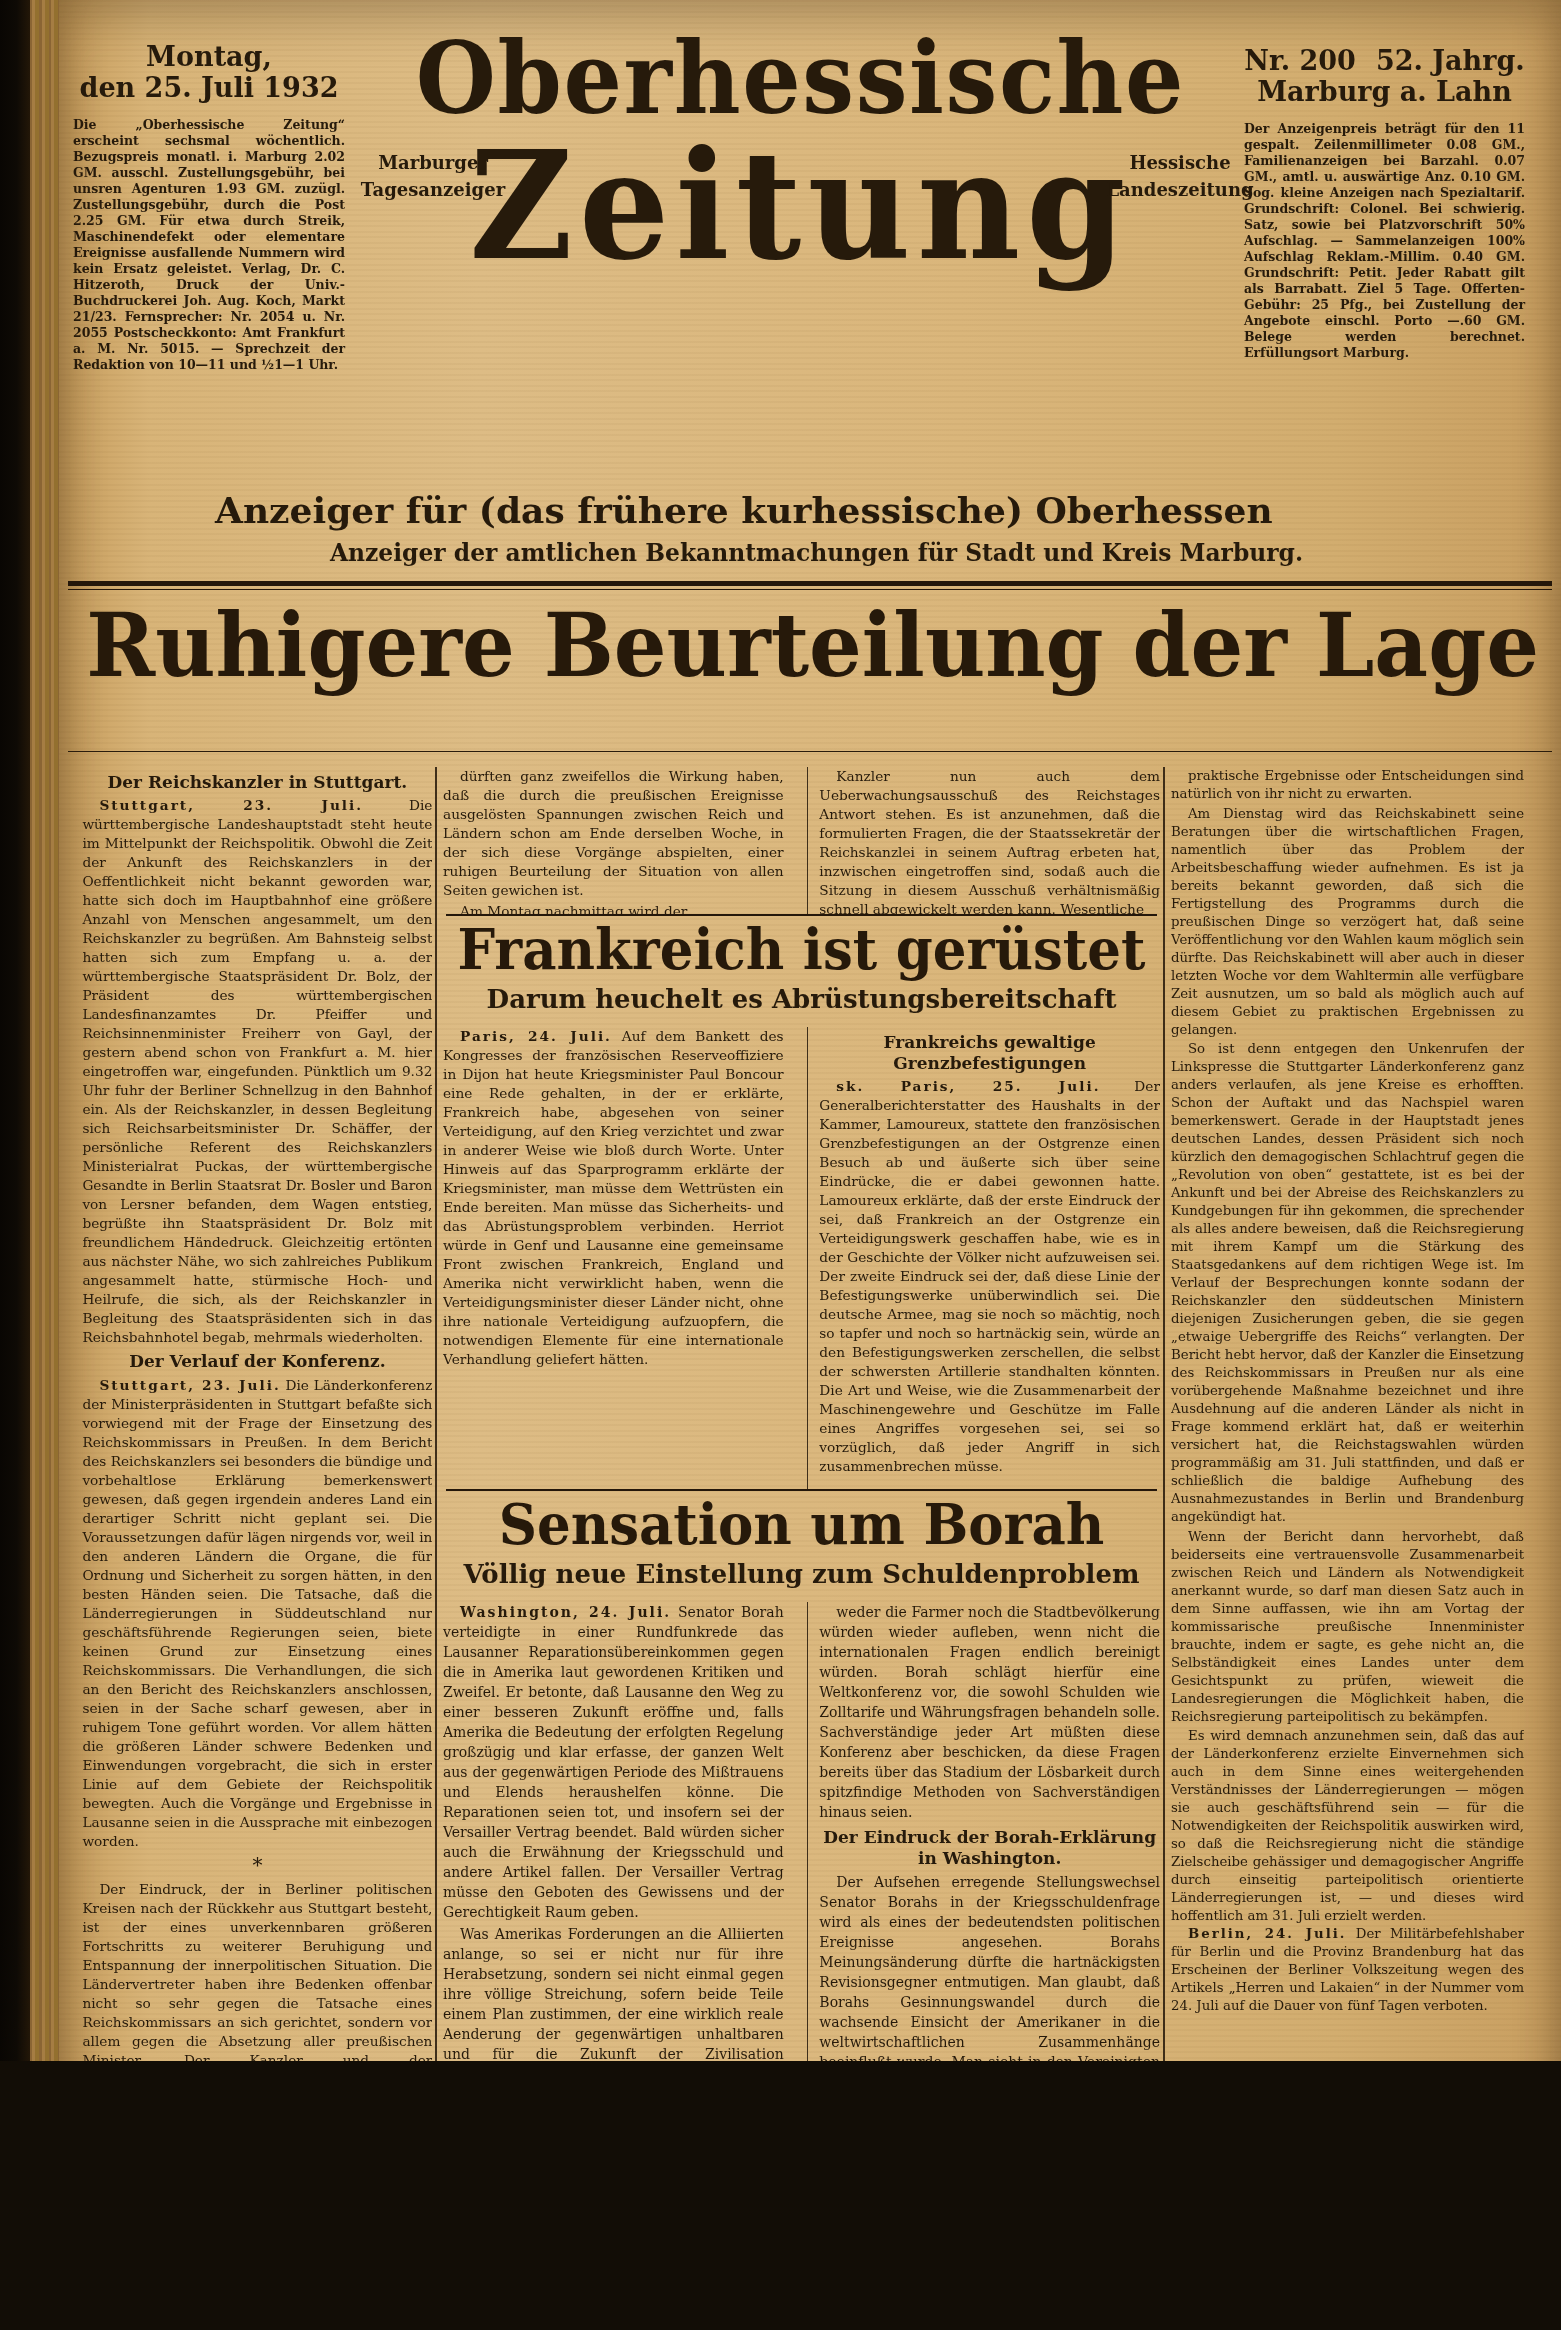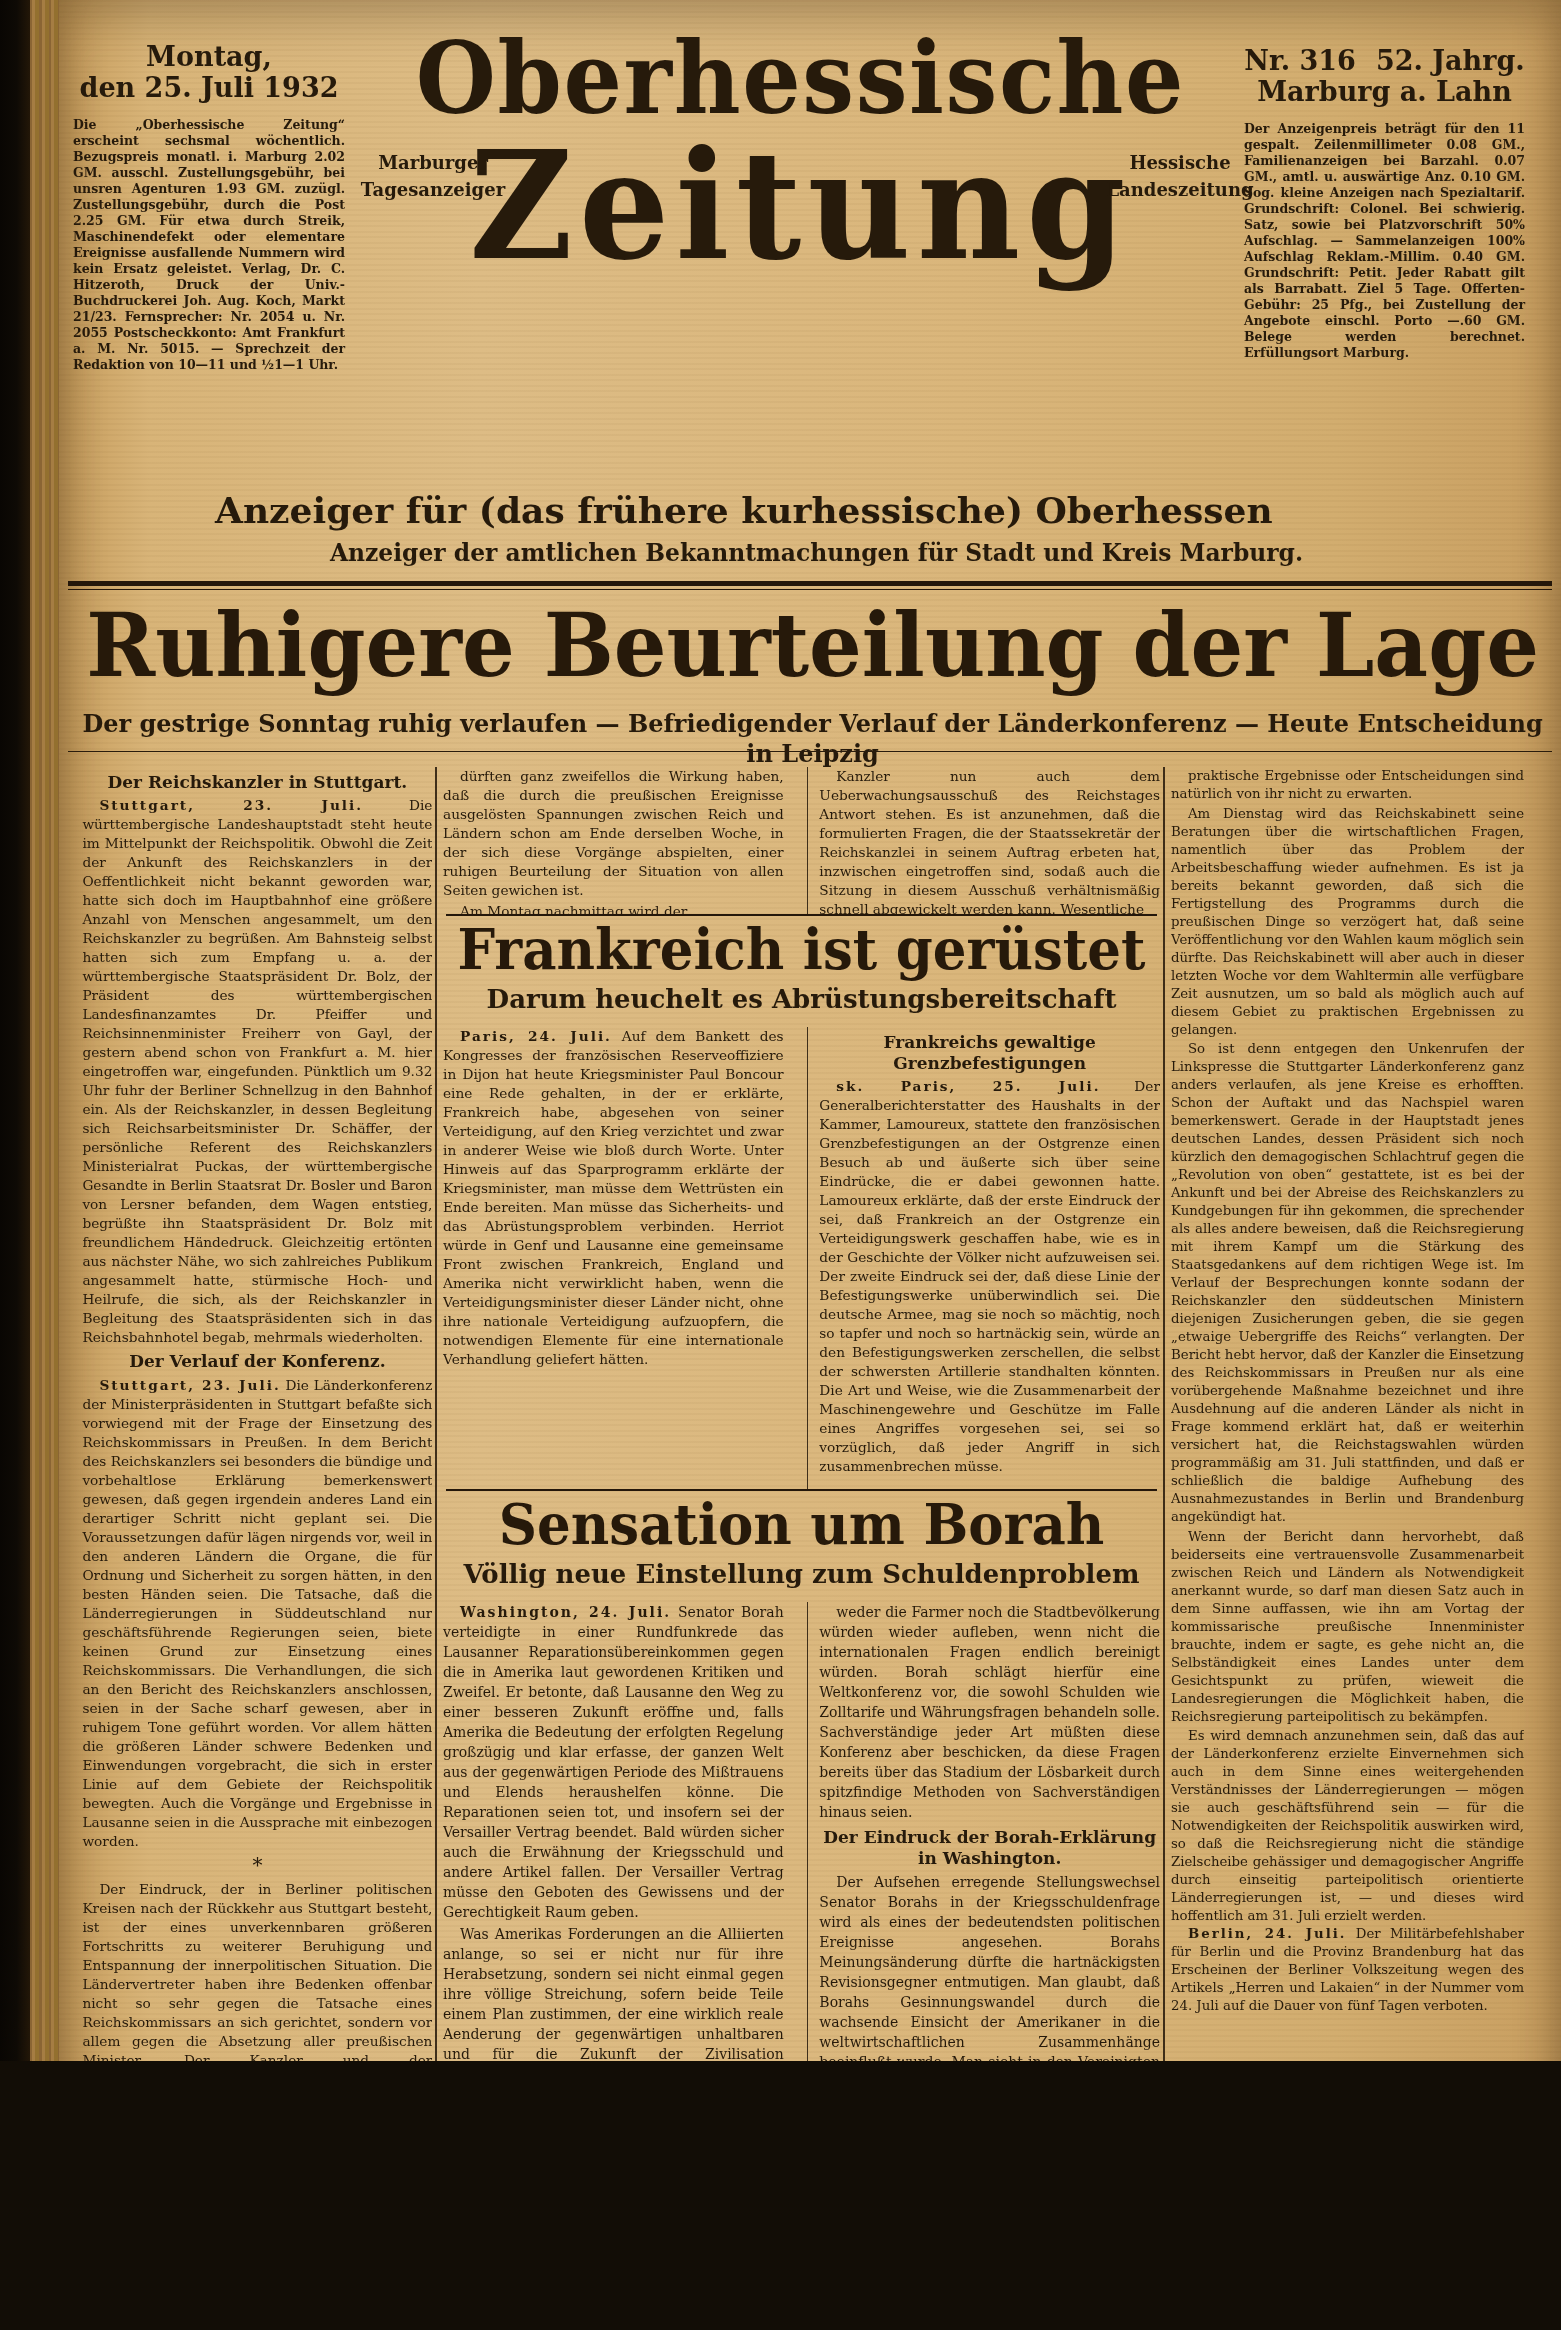--- a/index.html
+++ b/index.html
@@ -105,33 +105,32 @@
       <div>Tagesanzeiger</div>
     </div>
     <div class="mast2">Zeitung</div>
     <div class="side-label side-right">
       <div>Hessische</div>
       <div>Landeszeitung</div>
     </div>
 
     <div class="box-right">
       <div class="issue-row">
-        <span>Nr. 316</span>
+        <span>Nr. 200</span>
         <span>52. Jahrg.</span>
       </div>
       <div class="issue-l2">Marburg a. Lahn</div>
       <p class="notice just">Der Anzeigenpreis beträgt für den 11 gespalt. Zeilenmillimeter 0.08 GM., Familienanzeigen bei Barzahl. 0.07 GM., amtl. u. auswärtige Anz. 0.10 GM. Sog. kleine Anzeigen nach Spezialtarif. Grundschrift: Colonel. Bei schwierig. Satz, sowie bei Platzvorschrift 50% Aufschlag. — Sammelanzeigen 100% Aufschlag Reklam.-Millim. 0.40 GM. Grundschrift: Petit. Jeder Rabatt gilt als Barrabatt. Ziel 5 Tage. Offerten-Gebühr: 25 Pfg., bei Zustellung der Angebote einschl. Porto —.60 GM. Belege werden berechnet. Erfüllungsort Marburg.</p>
     </div>
 
     <div class="subtitle1">Anzeiger für (das frühere kurhessische) Oberhessen</div>
     <div class="subtitle2">Anzeiger der amtlichen Bekanntmachungen für Stadt und Kreis Marburg.</div>
     <div class="rule-double"></div>
 
     <h1 class="headline ink" style="margin:0;">Ruhigere Beurteilung der Lage</h1>
-    <div class="deck">Der gestrige Sonntag ruhig verlaufen — Befriedigender Verlauf der Länderkonferenz — Heute Entscheidung in Leipzig</div>
     <div class="rule-deck"></div>
 
     <div class="vrule vr1"></div>
     <div class="vrule vr3"></div>
 
     <div class="col col1 bodytext just">
       <div class="subhead">Der Reichskanzler in Stuttgart.</div>
       <p class="para"><span class="lead">Stuttgart, 23. Juli.</span> <span>Die württembergische Landeshauptstadt steht heute im Mittelpunkt der Reichspolitik. Obwohl die Zeit der Ankunft des Reichskanzlers in der Oeffentlichkeit nicht bekannt geworden war, hatte sich doch im Hauptbahnhof eine größere Anzahl von Menschen angesammelt, um den Reichskanzler zu begrüßen. Am Bahnsteig selbst hatten sich zum Empfang u. a. der württembergische Staatspräsident Dr. Bolz, der Präsident des württembergischen Landesfinanzamtes Dr. Pfeiffer und Reichsinnenminister Freiherr von Gayl, der gestern abend schon von Frankfurt a. M. hier eingetroffen war, eingefunden. Pünktlich um 9.32 Uhr fuhr der Berliner Schnellzug in den Bahnhof ein. Als der Reichskanzler, in dessen Begleitung sich Reichsarbeitsminister Dr. Schäffer, der persönliche Referent des Reichskanzlers Ministerialrat Puckas, der württembergische Gesandte in Berlin Staatsrat Dr. Bosler und Baron von Lersner befanden, dem Wagen entstieg, begrüßte ihn Staatspräsident Dr. Bolz mit freundlichem Händedruck. Gleichzeitig ertönten aus nächster Nähe, wo sich zahlreiches Publikum angesammelt hatte, stürmische Hoch- und Heilrufe, die sich, als der Reichskanzler in Begleitung des Staatspräsidenten sich in das Reichsbahnhotel begab, mehrmals wiederholten.</span></p>
       <div class="subhead">Der Verlauf der Konferenz.</div>
       <p class="para"><span class="lead">Stuttgart, 23. Juli.</span> <span>Die Länderkonferenz der Ministerpräsidenten in Stuttgart befaßte sich vorwiegend mit der Frage der Einsetzung des Reichskommissars in Preußen. In dem Bericht des Reichskanzlers sei besonders die bündige und vorbehaltlose Erklärung bemerkenswert gewesen, daß gegen irgendein anderes Land ein derartiger Schritt nicht geplant sei. Die Voraussetzungen dafür lägen nirgends vor, weil in den anderen Ländern die Organe, die für Ordnung und Sicherheit zu sorgen hätten, in den besten Händen seien. Die Tatsache, daß die Länderregierungen in Süddeutschland nur geschäftsführende Regierungen seien, biete keinen Grund zur Einsetzung eines Reichskommissars. Die Verhandlungen, die sich an den Bericht des Reichskanzlers anschlossen, seien in der Sache scharf gewesen, aber in ruhigem Tone geführt worden. Vor allem hätten die größeren Länder schwere Bedenken und Einwendungen vorgebracht, die sich in erster Linie auf dem Gebiete der Reichspolitik bewegten. Auch die Vorgänge und Ergebnisse in Lausanne seien in die Aussprache mit einbezogen worden.</span></p>

